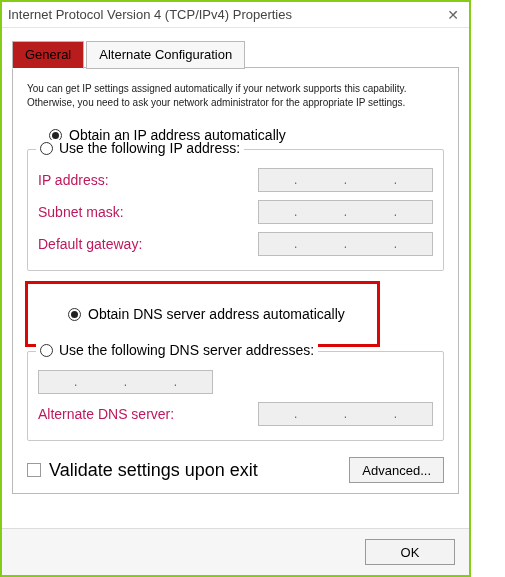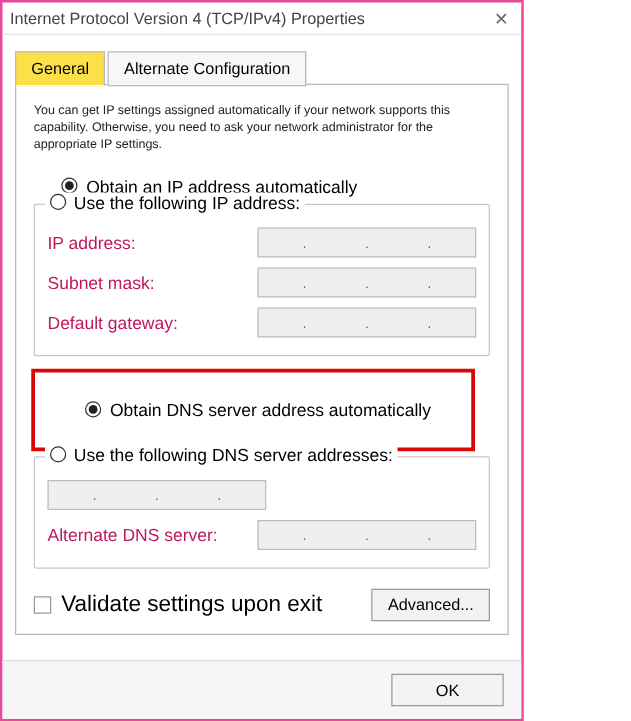--- a/index.html
+++ b/index.html
@@ -1,25 +1,25 @@
 <!DOCTYPE html>
 <html><head>
 <meta charset="utf-8">
 <style>
 * { box-sizing: border-box; font-family: "Segoe UI", Tahoma, sans-serif; }
 html, body { margin: 0; padding: 0; }
-.window { width: 419px; height: 577px; border: 2px solid #ec4899; background: #fff; position: relative; }
+.window { width: 471px; height: 577px; border: 2px solid #84cc16; background: #fff; position: relative; }
 .titlebar { height: 26px; display: flex; align-items: center; padding: 0 6px; font-size: 13px; color: #444; border-bottom: 1px solid #e5e5e5; }
 .titlebar-title { flex: 1; }
 .close-x { width: 20px; text-align: center; color: #666; font-size: 14px; }
 
 .body-area { padding: 12px 10px 0 10px; }
 .tabs { display: flex; align-items: flex-end; margin-bottom: -1px; }
 .tab { padding: 5px 12px 6px 12px; font-size: 13px; border: 1px solid #b9b9b9; background: #f7f7f7; position: relative; top: 1px; margin-right: 2px; }
-.tab.active { background: #fde047; border-bottom-color: #fff; }
+.tab.active { background: #b91c1c; border-bottom-color: #fff; }
 .panel { border: 1px solid #b9b9b9; padding: 14px 14px 10px 14px; }
 
 .desc { font-size: 10px; color: #222; line-height: 1.35; margin-bottom: 18px; }
 
 .radio-row { display: flex; align-items: center; font-size: 14px; margin: 3px 0 6px 6px; padding-left: 16px; }
 .radio { width: 13px; height: 13px; border: 1px solid #333; border-radius: 50%; margin-right: 7px; display: inline-flex; align-items: center; justify-content: center; flex-shrink: 0; }
 .radio.checked::after { content: ""; width: 7px; height: 7px; background: #222; border-radius: 50%; display: block; }
 
 .fieldset { border: 1px solid #c9c9c9; border-radius: 2px; padding: 10px 10px 6px 10px; margin: 0 0 10px 0; position: relative; }
 .fieldset-legend-row { position: absolute; top: -10px; left: 8px; background: #fff; padding: 0 4px; display: flex; align-items: center; font-size: 14px; }

